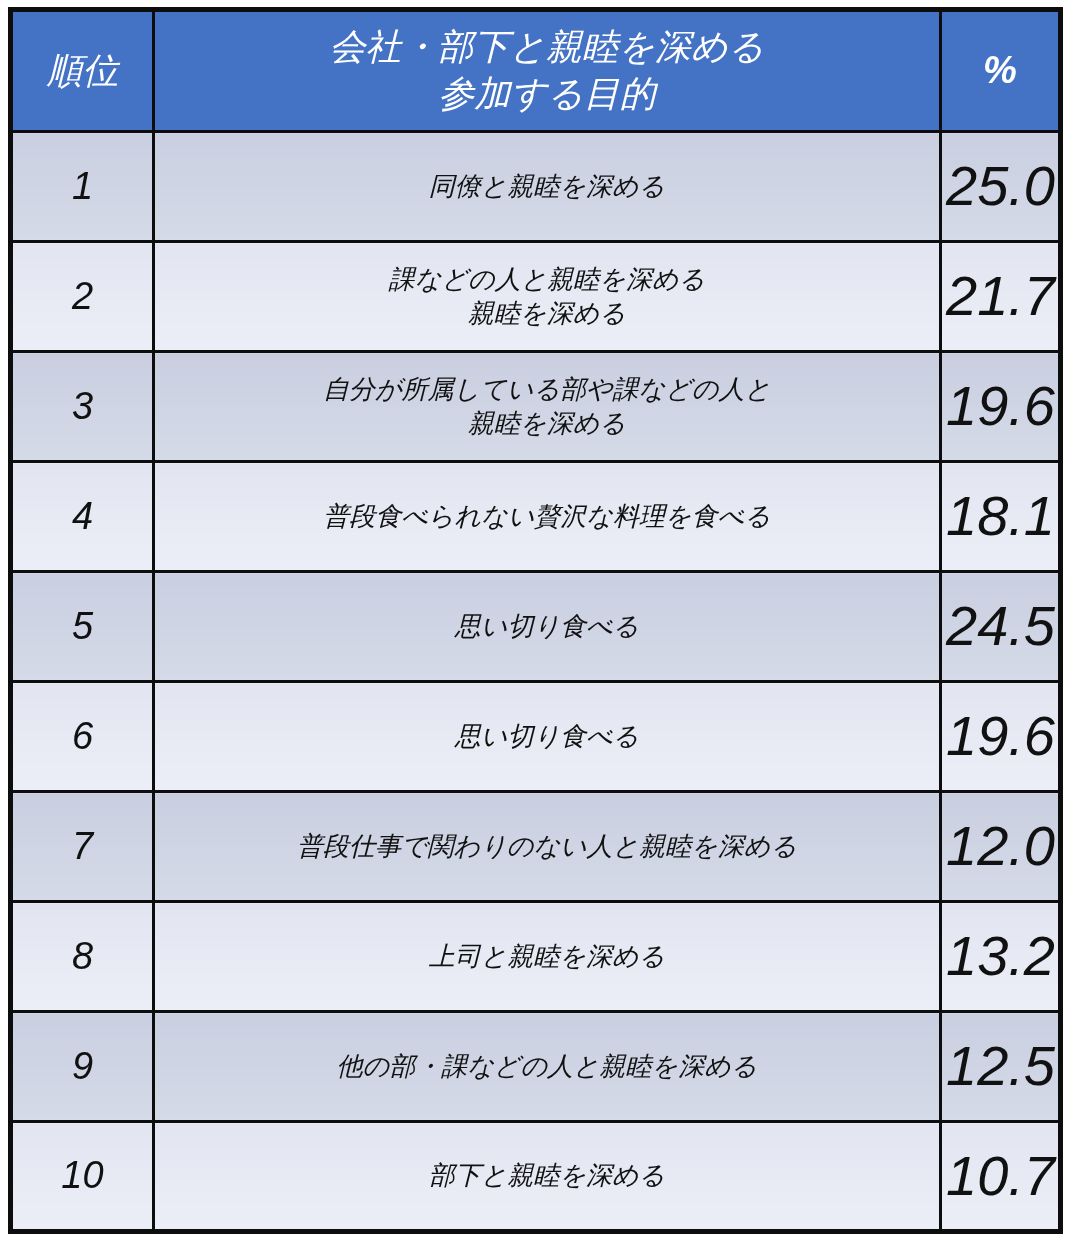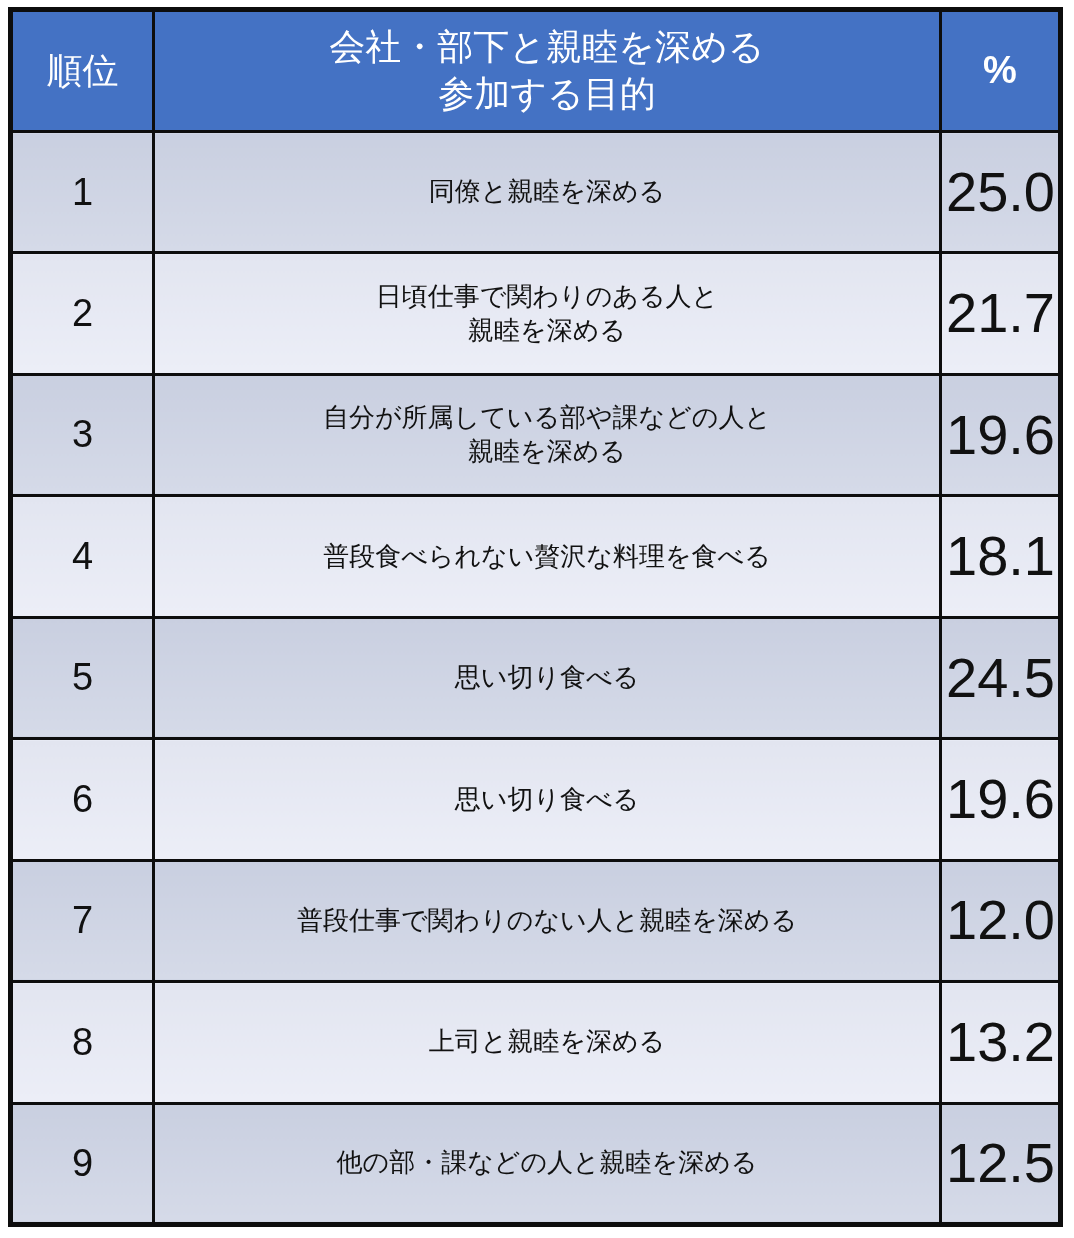--- a/index.html
+++ b/index.html
@@ -6,20 +6,21 @@
     margin: 0;
     padding: 0;
     background: #ffffff;
     width: 1074px;
     height: 1238px;
     font-family: "Liberation Sans", sans-serif;
     color: #111111;
   }
   .table-wrap {
     padding: 7px 0 1px 8px;
+    font-style: italic;
   }
   table.ranking {
     border-collapse: collapse;
     table-layout: fixed;
     width: 1050px;
     height: 1220px;
     border: 5px solid #0d0d0d;
   }
   th, td {
     border: 3px solid #0d0d0d;
@@ -78,21 +79,21 @@
       </tr>
     </thead>
     <tbody>
       <tr class="row-dark">
         <td class="rank-cell">1</td>
         <td class="purpose-cell">同僚と親睦を深める</td>
         <td class="percent-cell">25.0</td>
       </tr>
       <tr class="row-light">
         <td class="rank-cell">2</td>
-        <td class="purpose-cell">日頃仕事で関わりのある人と
+        <td class="purpose-cell">課などの人と親睦を深める
 親睦を深める</td>
         <td class="percent-cell">21.7</td>
       </tr>
       <tr class="row-dark">
         <td class="rank-cell">3</td>
         <td class="purpose-cell">自分が所属している部や課などの人と
 親睦を深める</td>
         <td class="percent-cell">19.6</td>
       </tr>
       <tr class="row-light">
@@ -118,15 +119,20 @@
       <tr class="row-light">
         <td class="rank-cell">8</td>
         <td class="purpose-cell">上司と親睦を深める</td>
         <td class="percent-cell">13.2</td>
       </tr>
       <tr class="row-dark">
         <td class="rank-cell">9</td>
         <td class="purpose-cell">他の部・課などの人と親睦を深める</td>
         <td class="percent-cell">12.5</td>
       </tr>
+      <tr class="row-light">
+        <td class="rank-cell">10</td>
+        <td class="purpose-cell">部下と親睦を深める</td>
+        <td class="percent-cell">10.7</td>
+      </tr>
     </tbody>
   </table>
 </div>
 
 </body></html>

